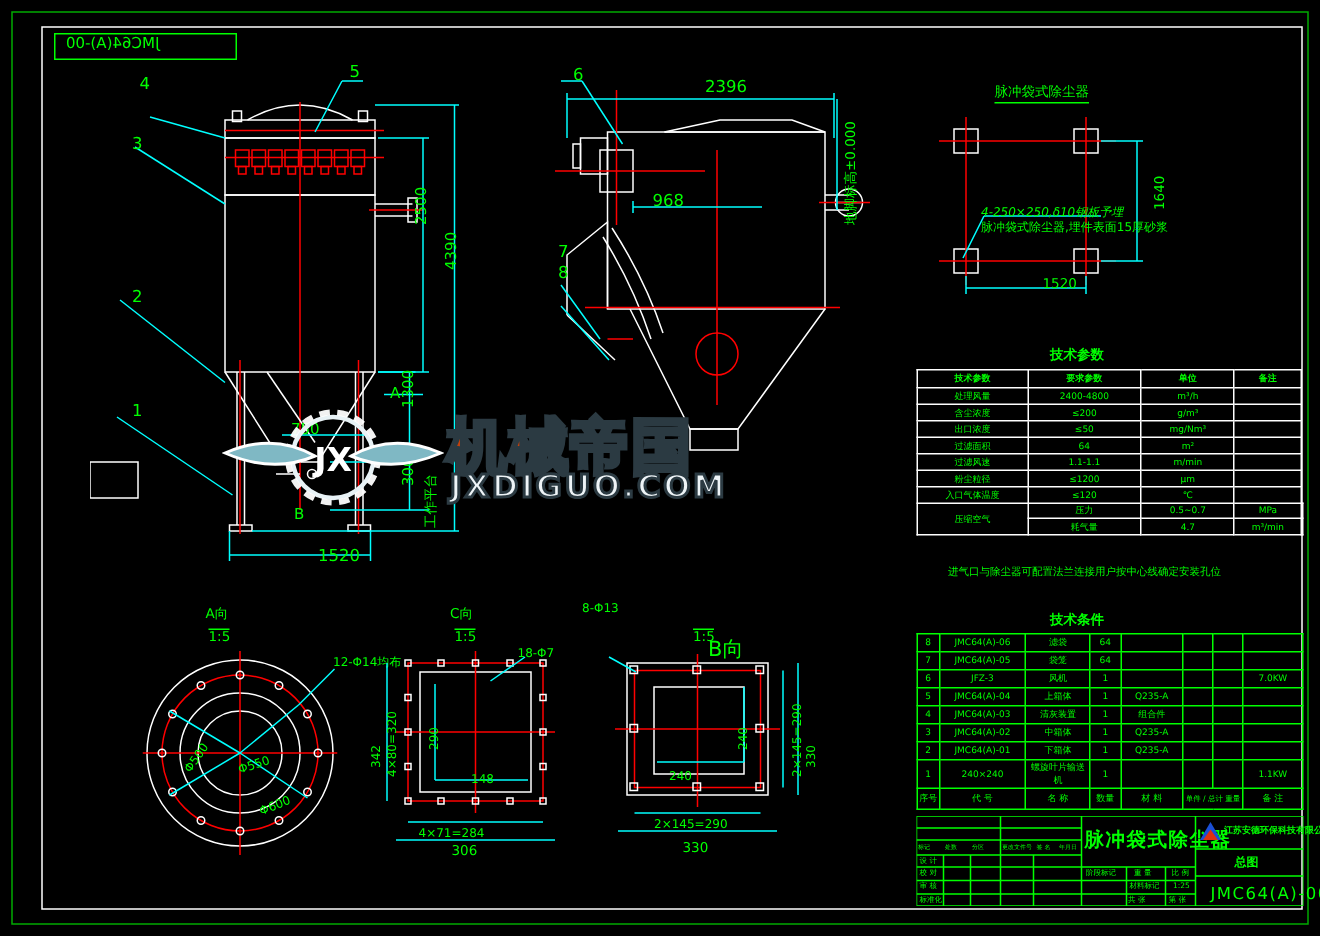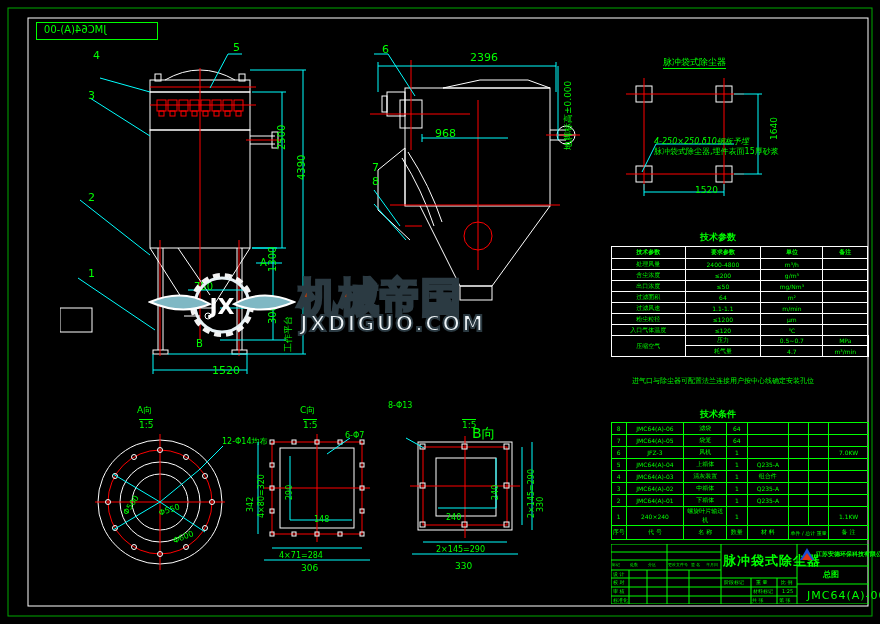--- a/index.html
+++ b/index.html
@@ -383,21 +383,21 @@
     <g stroke="#00ffff" fill="none" stroke-width="1">
       <line x1="38" y1="26" x2="38" y2="90"></line>
       <line x1="38" y1="90" x2="100" y2="90"></line>
       <line x1="20" y1="118" x2="110" y2="118"></line>
       <line x1="12" y1="130" x2="118" y2="130"></line>
       <line x1="6" y1="12" x2="6" y2="104"></line>
       <line x1="-4" y1="6" x2="-4" y2="110"></line>
       <line x1="75" y1="24" x2="98" y2="8"></line>
     </g>
   </svg>
-  <div class="txt" style="left:345px;top:432px;font-size:8px;">6-Φ7</div>
+  <div class="txt" style="left:345px;top:432px;font-size:8px;">18-Φ7</div>
   <div class="txt" style="left:286px;top:500px;font-size:8px;transform:rotate(-90deg);transform-origin:left top;">290</div>
   <div class="txt" style="left:314px;top:516px;font-size:8px;">148</div>
   <div class="txt" style="left:258px;top:518px;font-size:8px;transform:rotate(-90deg);transform-origin:left top;">4×80=320</div>
   <div class="txt" style="left:279px;top:552px;font-size:8px;">4×71=284</div>
   <div class="txt" style="left:247px;top:512px;font-size:8px;transform:rotate(-90deg);transform-origin:left top;">342</div>
   <div class="txt" style="left:301px;top:564px;font-size:9px;">306</div>
 
   <div class="txt" style="left:472px;top:406px;font-size:14px;margin-top:20px;">B向</div>
   <div class="txt" style="left:462px;top:419px;font-size:9px;border-top:1px solid #00ff00;padding-top:1px;">1:5</div>
   <svg class="abs" style="left:400px;top:430px" width="140" height="145">

